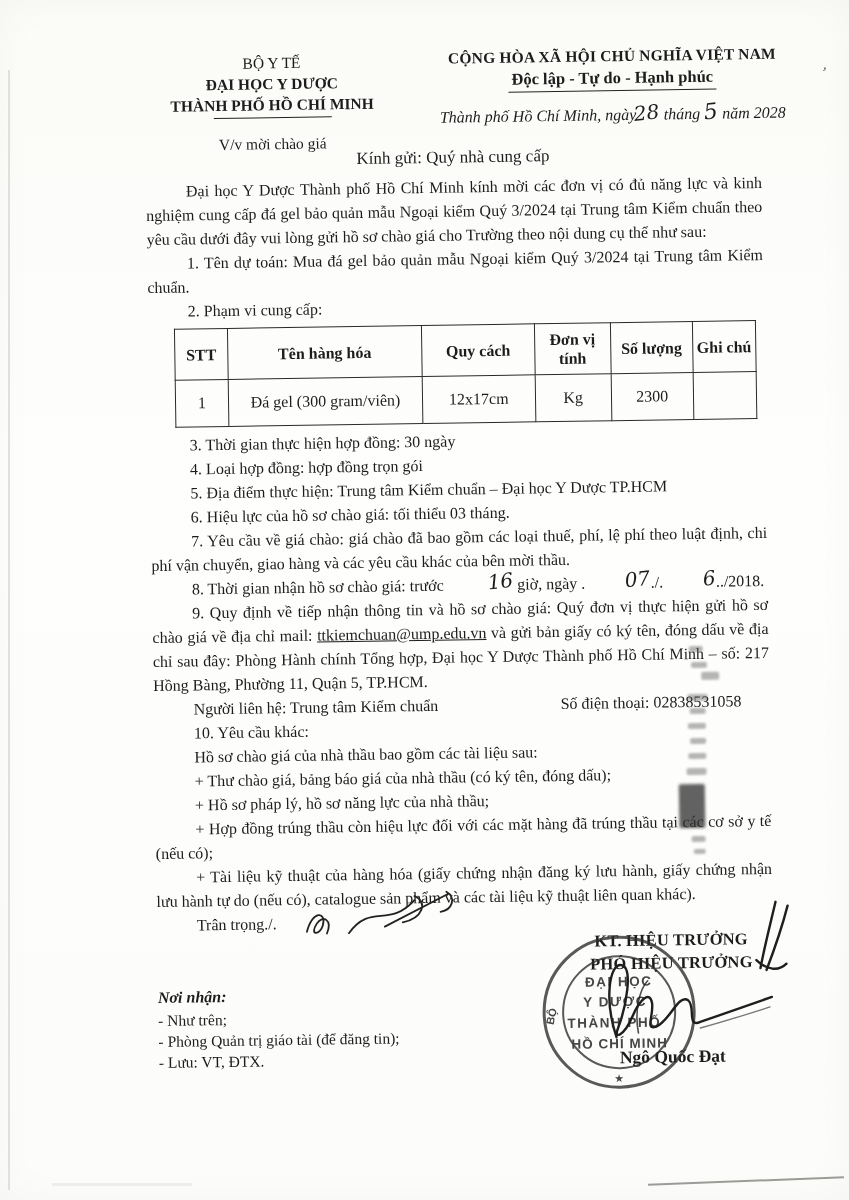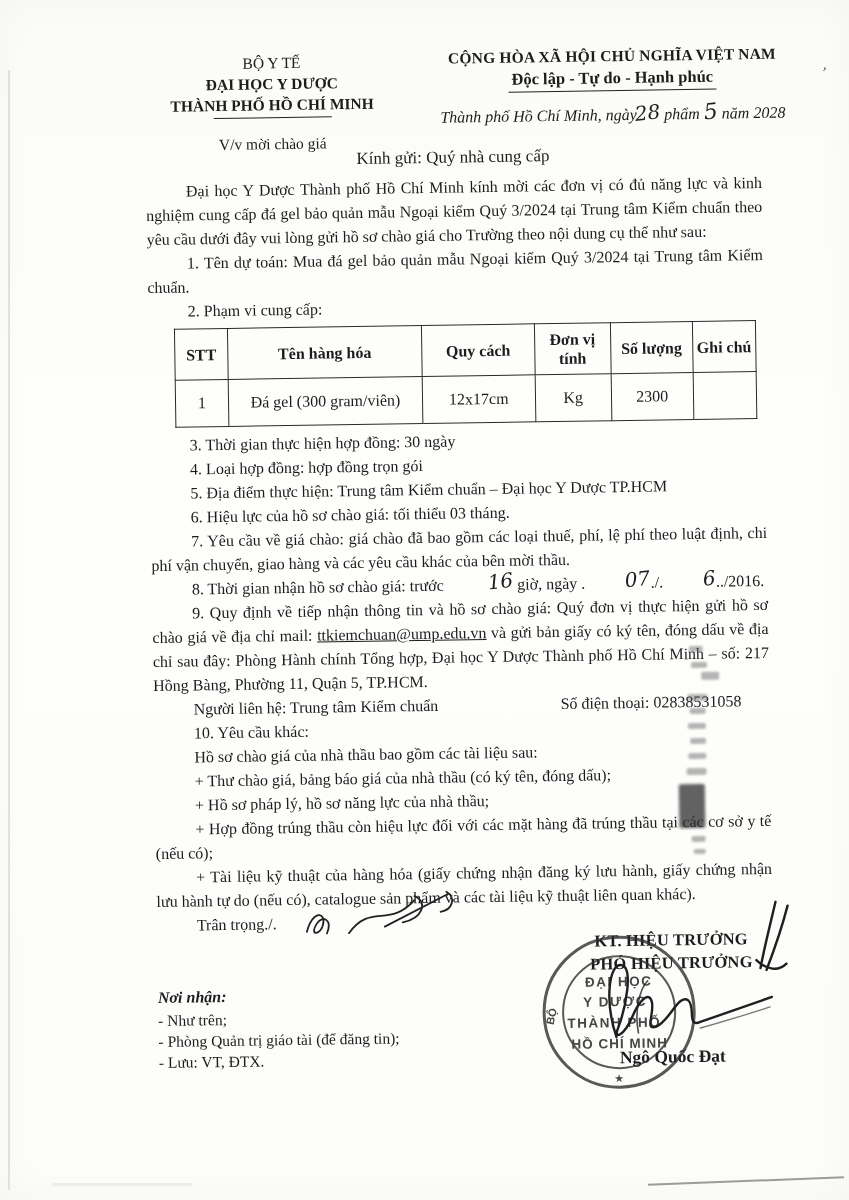--- a/index.html
+++ b/index.html
@@ -85,21 +85,21 @@
       <div class="u-short"></div>
       <div class="hdr-subject">V/v mời chào giá</div>
     </div>
 
     <div class="hdr-right">
       <div class="hr-title">CỘNG HÒA XÃ HỘI CHỦ NGHĨA VIỆT NAM</div>
       <div class="hr-motto">Độc lập - Tự do - Hạnh phúc</div>
       <div class="u-motto"></div>
       <div class="hr-date">
         <span>Thành phố Hồ Chí Minh, ngày</span><span class="hw" style="margin-left:-2px;">28</span>
-        <span>phẩm</span>
+        <span>tháng</span>
         <span class="hw big">5</span>
         <span>năm 2028</span>
       </div>
     </div>
 
     <div class="salutation">Kính gửi: Quý nhà cung cấp</div>
 
     <div class="flow">
       <p>Đại học Y Dược Thành phố Hồ Chí Minh kính mời các đơn vị có đủ năng lực và kinh nghiệm cung cấp đá gel bảo quản mẫu Ngoại kiểm Quý 3/2024 tại Trung tâm Kiểm chuẩn theo yêu cầu dưới đây vui lòng gửi hồ sơ chào giá cho Trường theo nội dung cụ thể như sau:</p>
       <p>1. Tên dự toán: Mua đá gel bảo quản mẫu Ngoại kiểm Quý 3/2024 tại Trung tâm Kiểm chuẩn.</p>
@@ -136,21 +136,21 @@
         </tbody>
       </table>
 
       <p class="nj">3. Thời gian thực hiện hợp đồng: 30 ngày</p>
       <p class="nj">4. Loại hợp đồng: hợp đồng trọn gói</p>
       <p class="nj">5. Địa điểm thực hiện: Trung tâm Kiểm chuẩn – Đại học Y Dược TP.HCM</p>
       <p class="nj">6. Hiệu lực của hồ sơ chào giá: tối thiểu 03 tháng.</p>
       <p>7. Yêu cầu về giá chào: giá chào đã bao gồm các loại thuế, phí, lệ phí theo luật định, chi phí vận chuyển, giao hàng và các yêu cầu khác của bên mời thầu.</p>
 
       <p class="nj">
-        <span>8. Thời gian nhận hồ sơ chào giá: trước </span><span class="hw">16</span><span> giờ, ngày .</span><span class="hw">07</span><span>./.</span><span class="hw">6</span><span>../2016.</span>
+        <span>8. Thời gian nhận hồ sơ chào giá: trước </span><span class="hw">16</span><span> giờ, ngày .</span><span class="hw">07</span><span>./.</span><span class="hw">6</span><span>../2018.</span>
       </p>
 
       <p>
         <span>9. Quy định về tiếp nhận thông tin và hồ sơ chào giá: Quý đơn vị thực hiện gửi hồ sơ chào giá về địa chỉ mail: </span><span class="email">ttkiemchuan@ump.edu.vn</span><span> và gửi bản giấy có ký tên, đóng dấu về địa chỉ sau đây: Phòng Hành chính Tổng hợp, Đại học Y Dược Thành phố Hồ Chí Minh – số: 217 Hồng Bàng, Phường 11, Quận 5, TP.HCM.</span>
       </p>
 
       <p class="nj contact-line">
         <span>Người liên hệ: Trung tâm Kiểm chuẩn</span>
         <span class="contact-phone">Số điện thoại: 02838531058</span>
       </p>

